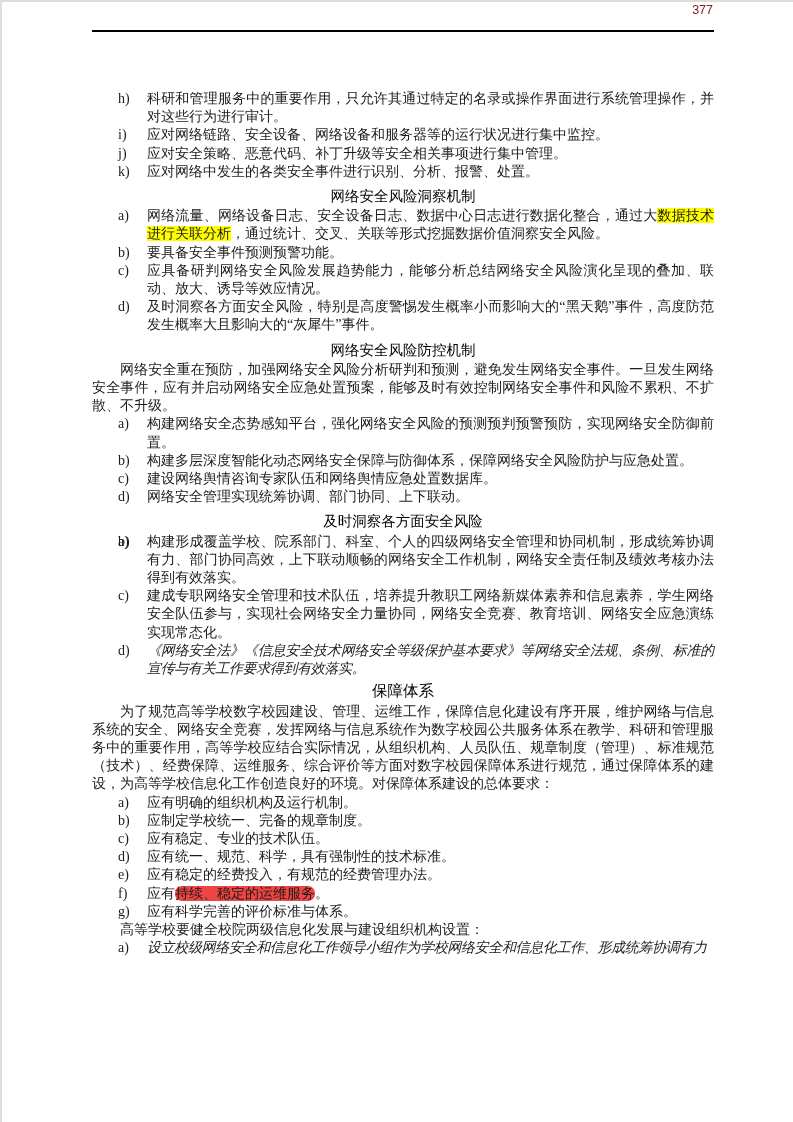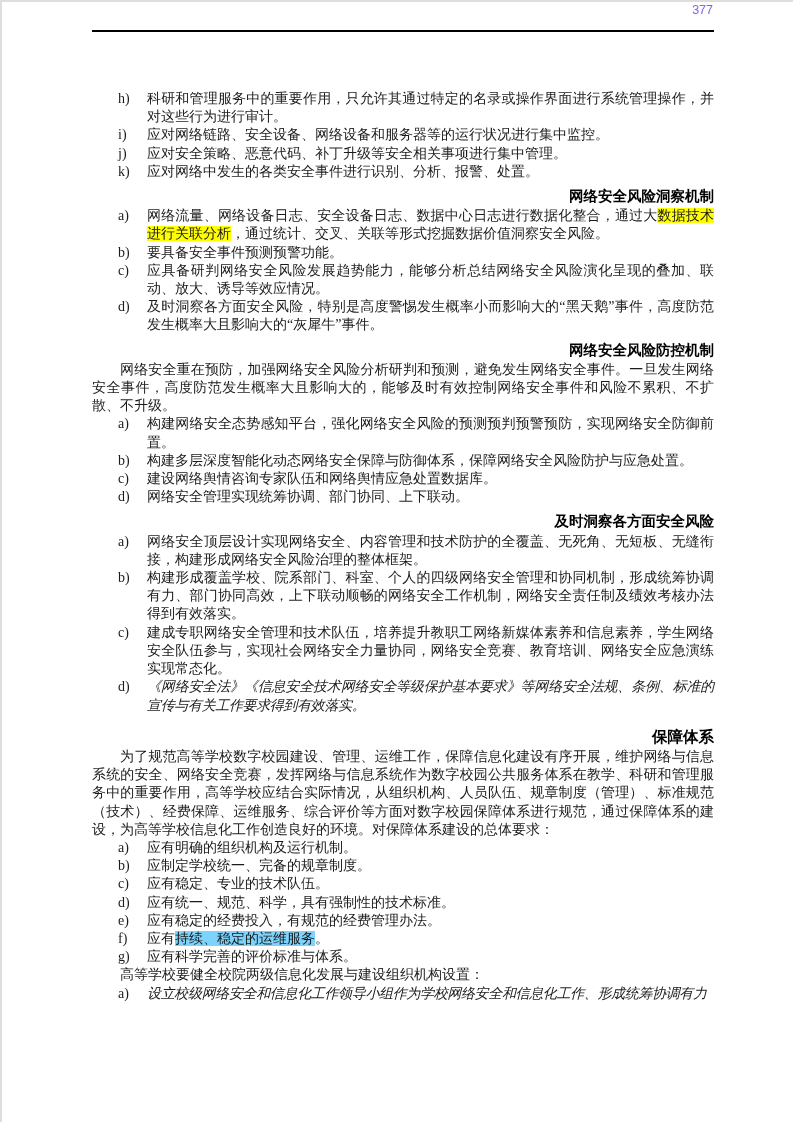--- a/index.html
+++ b/index.html
@@ -14,50 +14,50 @@
     font-family: "Liberation Serif", serif;
     color: #1b1b1b;
     overflow: hidden;
   }
   .page-number {
     position: absolute;
     top: 3px;
     right: 80px;
     font-family: "Liberation Sans", sans-serif;
     font-size: 12.5px;
-    color: #8b5cf6;
+    color: #7f1d1d;
   }
   .header-rule {
     position: absolute;
     top: 30px;
     left: 92px;
     width: 622px;
     height: 0;
     border-top: 2px solid #000;
   }
   .content {
     position: absolute;
     top: 90px;
     left: 92px;
     width: 622px;
     font-size: 14px;
     line-height: 18.2px;
     text-align: justify;
   }
   .hd {
     font-family: "Liberation Sans", sans-serif;
-    font-weight: bold;
+    font-weight: normal;
     font-size: 14.5px;
     color: #000;
     margin: 6px 0 2px 0;
-    text-align: right;
+    text-align: center;
   }
   .hd.major {
     font-size: 15.5px;
-    margin-top: 13px;
+    margin-top: 4px;
   }
   .para {
     margin: 0;
     text-indent: 28px;
   }
   .plist { margin: 0; padding: 0; }
   .li {
     position: relative;
     padding-left: 55px;
     margin: 0;
@@ -116,21 +116,21 @@
         <span class="m">c)</span>
         <span class="t">应具备研判网络安全风险发展趋势能力，能够分析总结网络安全风险演化呈现的叠加、联动、放大、诱导等效应情况。</span>
       </div>
       <div class="li">
         <span class="m">d)</span>
         <span class="t">及时洞察各方面安全风险，特别是高度警惕发生概率小而影响大的“黑天鹅”事件，高度防范发生概率大且影响大的“灰犀牛”事件。</span>
       </div>
     </div>
 
     <h3 class="hd">网络安全风险防控机制</h3>
-    <p class="para">网络安全重在预防，加强网络安全风险分析研判和预测，避免发生网络安全事件。一旦发生网络安全事件，高度防范发生概率大且影响大的，能够及时有效控制网络安全事件和风险不累积、不扩散、不升级。</p>
+    <p class="para">网络安全重在预防，加强网络安全风险分析研判和预测，避免发生网络安全事件。一旦发生网络安全事件，应有并启动网络安全应急处置预案，能够及时有效控制网络安全事件和风险不累积、不扩散、不升级。</p>
     <div class="plist">
       <div class="li">
         <span class="m">a)</span>
         <span class="t">构建网络安全态势感知平台，强化网络安全风险的预测预判预警预防，实现网络安全防御前置。</span>
       </div>
       <div class="li">
         <span class="m">b)</span>
         <span class="t">构建多层深度智能化动态网络安全保障与防御体系，保障网络安全风险防护与应急处置。</span>
       </div>
       <div class="li">
@@ -140,21 +140,20 @@
       <div class="li">
         <span class="m">d)</span>
         <span class="t">网络安全管理实现统筹协调、部门协同、上下联动。</span>
       </div>
     </div>
 
     <h3 class="hd">及时洞察各方面安全风险</h3>
     <div class="plist">
       <div class="li">
         <span class="m">a)</span>
-        <span class="t">网络安全顶层设计实现网络安全、内容管理和技术防护的全覆盖、无死角、无短板、无缝衔接，构建形成网络安全风险治理的整体框架。</span>
       </div>
       <div class="li">
         <span class="m">b)</span>
         <span class="t">构建形成覆盖学校、院系部门、科室、个人的四级网络安全管理和协同机制，形成统筹协调有力、部门协同高效，上下联动顺畅的网络安全工作机制，网络安全责任制及绩效考核办法得到有效落实。</span>
       </div>
       <div class="li">
         <span class="m">c)</span>
         <span class="t">建成专职网络安全管理和技术队伍，培养提升教职工网络新媒体素养和信息素养，学生网络安全队伍参与，实现社会网络安全力量协同，网络安全竞赛、教育培训、网络安全应急演练实现常态化。</span>
       </div>
       <div class="li tight">
@@ -182,21 +181,21 @@
       <div class="li">
         <span class="m">d)</span>
         <span class="t">应有统一、规范、科学，具有强制性的技术标准。</span>
       </div>
       <div class="li">
         <span class="m">e)</span>
         <span class="t">应有稳定的经费投入，有规范的经费管理办法。</span>
       </div>
       <div class="li">
         <span class="m">f)</span>
-        <span class="t"><span>应有</span><mark class="hl" style="background: #7dd3fc;">持续、稳定的运维服务</mark><span>。</span></span>
+        <span class="t"><span>应有</span><mark class="hl" style="background: #ef4444; border-radius: 7px;">持续、稳定的运维服务</mark><span>。</span></span>
       </div>
       <div class="li">
         <span class="m">g)</span>
         <span class="t">应有科学完善的评价标准与体系。</span>
       </div>
     </div>
 
     <p class="para">高等学校要健全校院两级信息化发展与建设组织机构设置：</p>
     <div class="plist">
       <div class="li tight">

